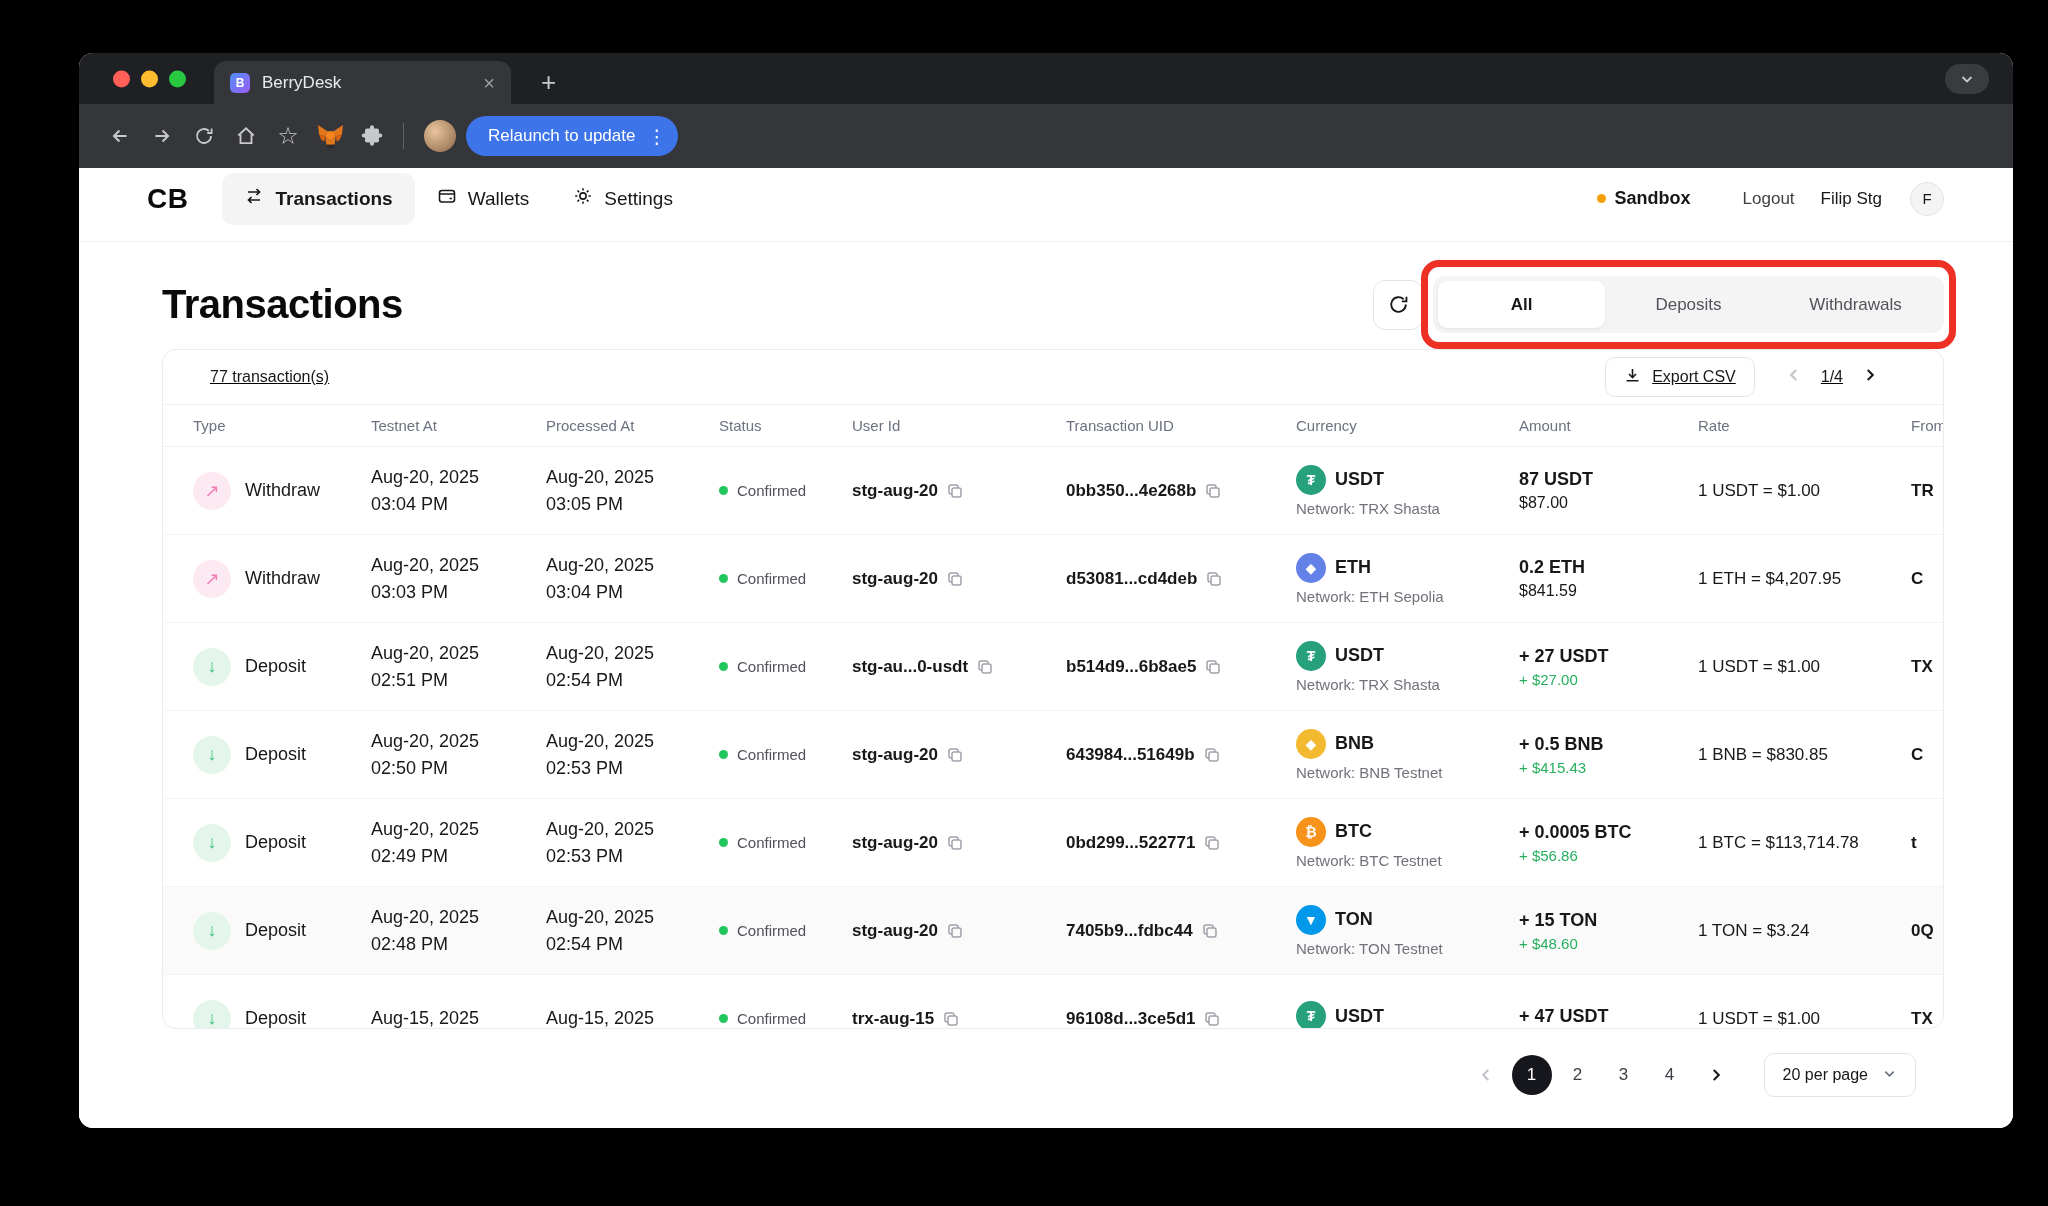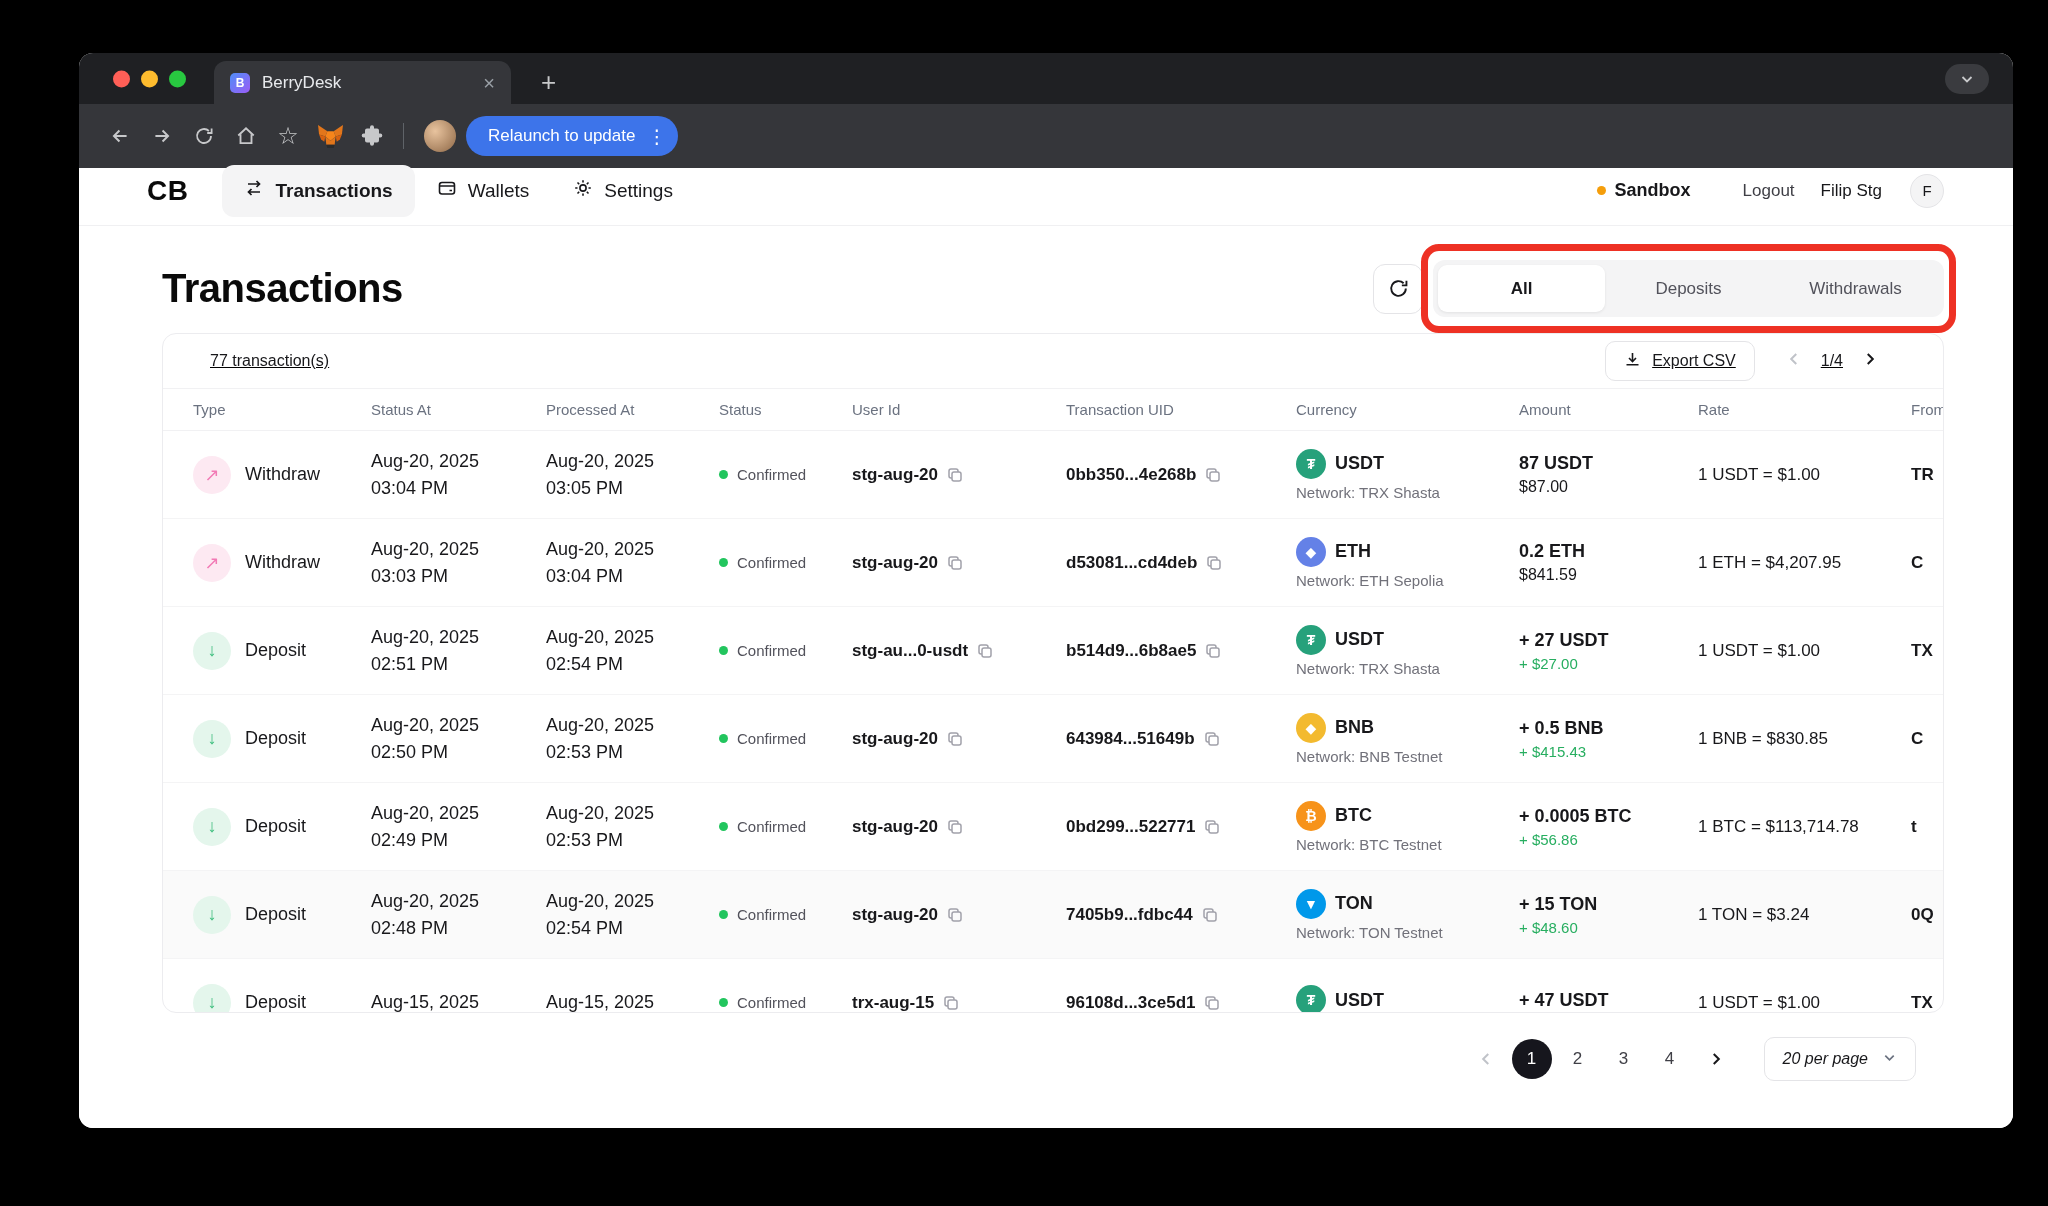--- a/index.html
+++ b/index.html
@@ -32,21 +32,21 @@
   .sep { width:1px; height:26px; background:#5f6368; margin:0 10px; flex:none; }
   .browser-avatar { width:32px; height:32px; border-radius:50%; flex:none;
     background:radial-gradient(circle at 35% 35%, #e8c39e, #8d6746); margin:0 10px; }
   .relaunch { height:40px; border-radius:20px; background:#3d74ea; color:#fff; font-size:17px;
     display:flex; align-items:center; gap:12px; padding:0 12px 0 22px; flex:none; }
   .kebab { font-size:19px; letter-spacing:0; }
 
   
   .page { flex:1; background:#fff; display:flex; flex-direction:column; min-height:0; }
 
-  .app-header { height:58px; flex:none; display:flex; align-items:center; padding:0 69px 12px 68px;
+  .app-header { height:74px; flex:none; display:flex; align-items:center; padding:0 69px 12px 68px;
     border-bottom:1px solid #f0f0f2; }
   .logo { font-size:28px; font-weight:800; color:#0a0a0a; letter-spacing:.5px; }
   .nav { display:flex; align-items:center; margin-left:34px; }
   .nav-item { display:flex; align-items:center; gap:11px; height:52px; padding:0 22px; border-radius:12px;
     font-size:19px; color:#18181b; }
   .nav-item.active { background:#f4f4f5; font-weight:600; }
   .hdr-right { margin-left:auto; display:flex; align-items:center; }
   .sandbox { display:flex; align-items:center; gap:9px; font-size:18px; font-weight:600; color:#18181b; }
   .sandbox-dot { width:9px; height:9px; border-radius:50%; background:#f59e0b; }
   .logout { font-size:17px; color:#3f3f46; margin-left:52px; }
@@ -102,21 +102,21 @@
   .amt-sub.pos { color:#27ae60; font-weight:400; font-size:15px; }
   .cell-rate { font-size:17px; color:#18181b; }
   .cell-from { font-size:17px; font-weight:600; color:#18181b; white-space:nowrap; }
 
   .bottom-pager { margin-top:24px; display:flex; align-items:center; justify-content:flex-end; gap:6px; padding-right:28px; }
   .pg-chev { width:40px; height:40px; display:flex; align-items:center; justify-content:center; }
   .page-num { width:40px; height:40px; border-radius:50%; display:flex; align-items:center; justify-content:center;
     font-size:17px; color:#3f3f46; }
   .page-num.active { background:#16161d; color:#fff; }
   .per-page { margin-left:22px; height:44px; border:1px solid #e4e4e7; border-radius:10px; background:#fff;
-    display:flex; align-items:center; gap:14px; padding:0 18px; font-size:16px; color:#18181b;font-style:italic; }
+    display:flex; align-items:center; gap:14px; padding:0 18px; font-size:16px; color:#18181b; }
 </style>
 </head>
 <body>
 
 <div class="window">
 
   <div class="tabbar">
     <div class="lights">
       <span class="light red"></span>
       <span class="light yellow"></span>
@@ -277,21 +277,21 @@
                 <svg width="18" height="18" viewBox="0 0 16 16" fill="none" stroke="#18181b" stroke-width="1.8">
                     <path d="M6 3.5 10.5 8 6 12.5"></path>
                   </svg>
               </span>
             </span>
           </div>
         </div>
 
         <div class="grid thead">
             <div>Type</div>
-            <div>Status At</div>
+            <div>Testnet At</div>
             <div>Processed At</div>
             <div>Status</div>
             <div>User Id</div>
             <div>Transaction UID</div>
             <div>Currency</div>
             <div>Amount</div>
             <div>Rate</div>
             <div>From</div>
           </div>
         <div>

